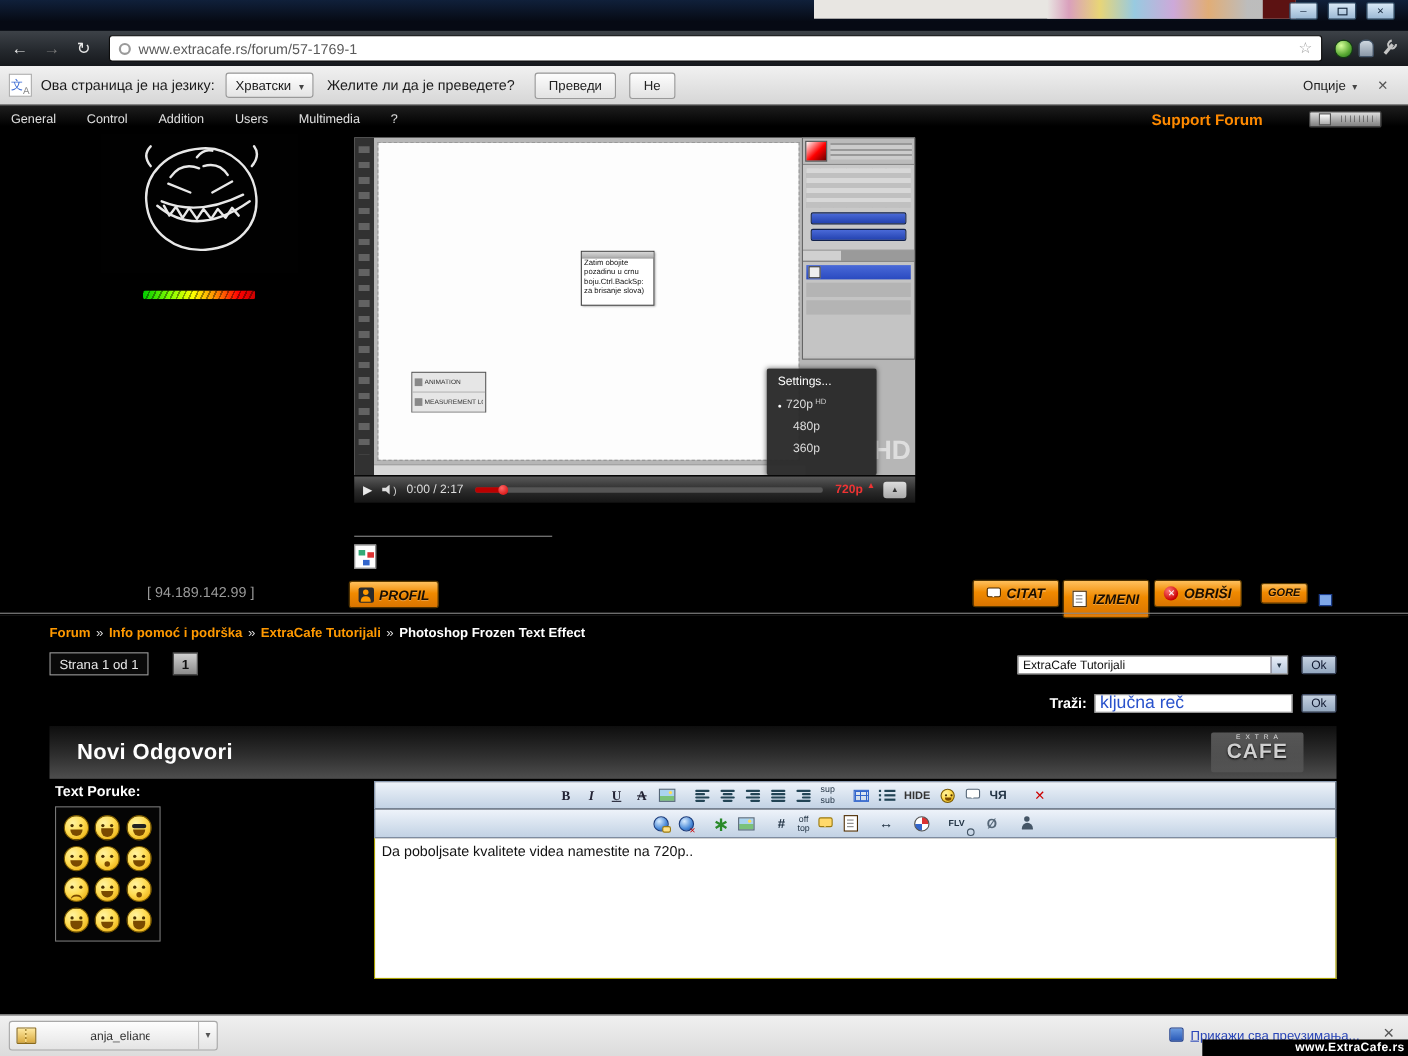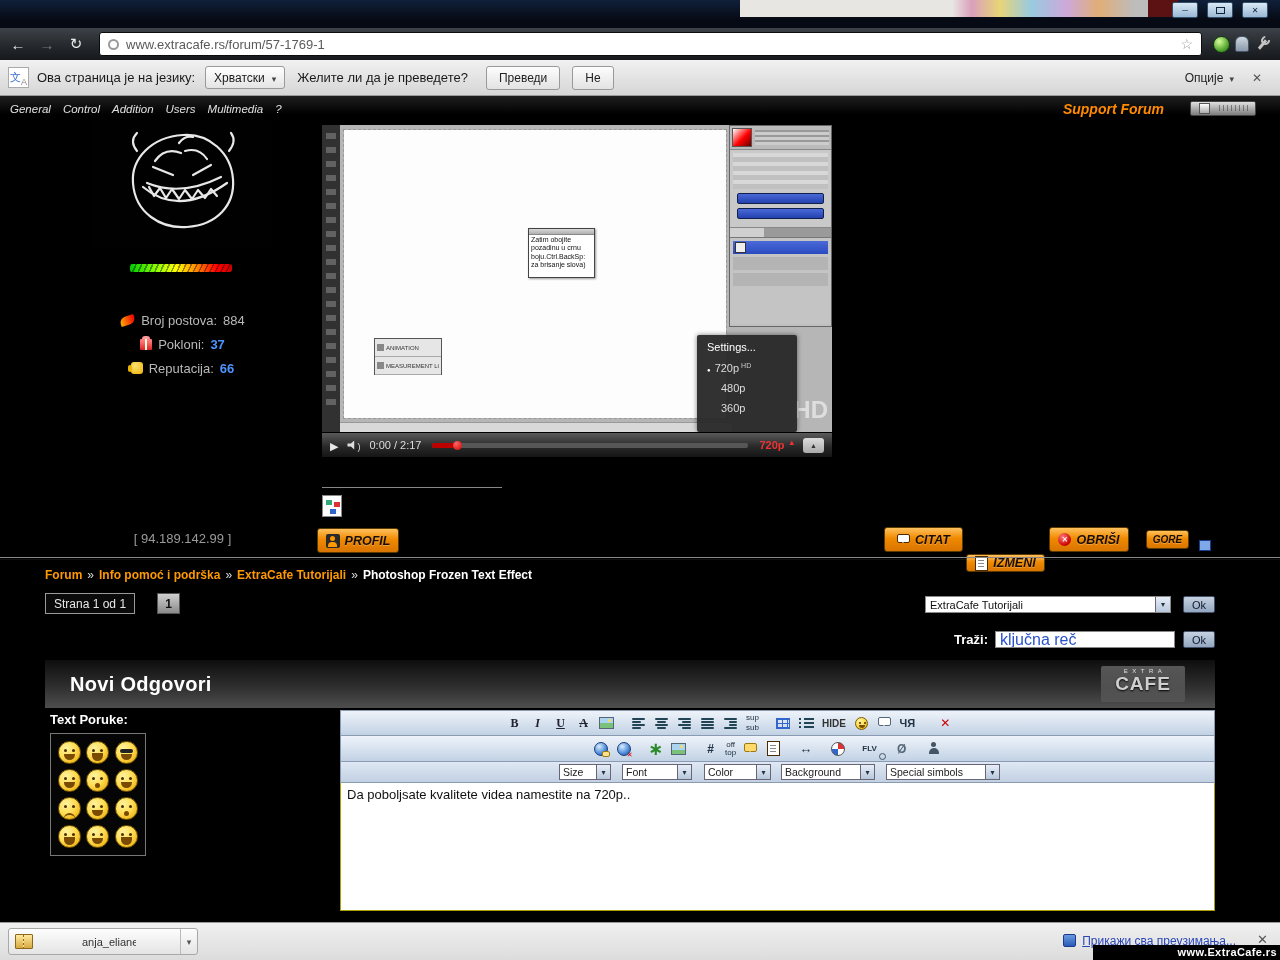--- a/index.html
+++ b/index.html
@@ -55,22 +55,22 @@
             display:flex;align-items:center;gap:7px;padding:0 8px;font-size:12px;margin-right:12px;}
   .i-caret::before{content:"▾";font-size:9px;color:#444;}
   #btn-translate,#btn-no{height:24px;background:linear-gradient(180deg,#fdfdfd,#e2e2e2);border:1px solid #999;
             border-radius:3px;font-size:12px;color:#222;padding:0 12px;margin-left:12px;font-family:inherit;}
   #btn-translate{margin-left:8px;}
   #tb-options{margin-left:auto;display:flex;gap:6px;align-items:center;font-size:12px;color:#222;}
   .i-close::before{content:"✕";}
   #tb-close{margin:0 10px 0 18px;color:#555;font-size:12px;font-weight:bold;}
 
   
-  #forumnav{position:absolute;left:0;top:96px;width:1280px;height:25px;display:flex;align-items:center;gap:12px;
-            background:linear-gradient(180deg,#1e1e1e,#000 75%);padding:0 10px;box-sizing:border-box;font-style:italic;}
+  #forumnav{position:absolute;left:0;top:96px;width:1280px;height:25px;display:flex;align-items:center;gap:28px;
+            background:linear-gradient(180deg,#1e1e1e,#000 75%);padding:0 10px;box-sizing:border-box;}
   .fn-item{font-size:11.5px;color:#e0e0e0;}
   #fn-support{margin-left:auto;color:#ff8a00;font-weight:bold;font-size:14px;}
   #fn-slider{width:64px;height:13px;margin:0 14px;background:linear-gradient(180deg,#e0e0e0,#7c7c7c);
              border:1px solid #444;border-radius:2px;position:relative;}
   #fn-slider::before{content:"";position:absolute;left:8px;top:1px;width:9px;height:9px;
              background:linear-gradient(180deg,#fff,#aaa);border:1px solid #555;}
   #fn-slider::after{content:"";position:absolute;right:4px;top:3px;width:32px;height:6px;opacity:.6;
              background:repeating-linear-gradient(90deg,#444 0 1px,transparent 1px 4px);}
 
   
@@ -154,21 +154,21 @@
   #attach::after{content:"";position:absolute;left:3px;top:4px;width:6px;height:5px;background:#3a7;
                  box-shadow:8px 2px 0 #d33,4px 9px 0 #36c;}
 
   
   .act{position:absolute;display:flex;align-items:center;justify-content:center;gap:5px;
        background:linear-gradient(180deg,#ffc15e,#f08a00 45%,#d97400);border:1px solid #5a3a00;border-radius:3px;
        font-weight:bold;font-style:italic;font-size:12.5px;color:#1a0e00;box-sizing:border-box;
        text-shadow:0 1px 0 rgba(255,255,255,.25);}
   #btn-profil{left:317px;top:528px;width:82px;height:25px;}
   #btn-citat{left:884px;top:527px;width:79px;height:25px;}
-  #btn-izmeni{left:966px;top:554px;width:79px;height:18px;}
+  #btn-izmeni{left:966px;top:527px;width:79px;height:35px;}
   #btn-obrisi{left:1049px;top:527px;width:80px;height:25px;}
   #btn-gore{left:1146px;top:530px;width:43px;height:19px;font-size:10px;}
   .ic-person{width:14px;height:14px;background:#2a2a2a;border-radius:2px;position:relative;flex:none;}
   .ic-person::before{content:"";position:absolute;left:4.5px;top:2px;width:5px;height:5px;border-radius:50%;background:#f90;}
   .ic-person::after{content:"";position:absolute;left:2.5px;top:8px;width:9px;height:5px;border-radius:4px 4px 0 0;background:#f90;}
   .ic-bubble{width:13px;height:12px;position:relative;flex:none;}
   .ic-bubble::before{content:"";position:absolute;left:0;top:0;right:0;bottom:3px;background:#fff;border:1px solid #4a2a00;border-radius:2px;}
   .ic-bubble::after{content:"";position:absolute;left:3px;bottom:0;border:3px solid transparent;border-top-color:#fff;}
   .ic-page{width:11px;height:13px;background:#fff;border:1px solid #4a2a00;position:relative;flex:none;}
   .ic-page::after{content:"";position:absolute;left:2px;top:3px;width:6px;height:1px;background:#888;
@@ -390,37 +390,20 @@
         <path d="M52 66 q36 30 84 -4"></path>
         <path d="M56 62 q34 14 74 -6"></path>
         <path d="M58 66 l5 9 6 -8 6 10 6 -9 7 10 6 -9 7 9 6 -9 7 8 6 -9 6 7"></path>
         <path d="M46 30 q-8 -10 0 -18"></path>
         <path d="M138 30 q8 -10 2 -18"></path>
         <path d="M88 22 q6 -8 14 -6"></path>
       </g>
     </svg>
   </div>
   <div id="repbar"></div>
-  <div id="stats">
-    <div class="stat">
-      <span class="si-posts"></span>
-      <span>Broj postova:</span>
-      <span class="sval gray">884</span>
-    </div>
-    <div class="stat">
-      <span class="si-gift"></span>
-      <span>Pokloni:</span>
-      <span class="sval blue">37</span>
-    </div>
-    <div class="stat">
-      <span class="si-thumb"></span>
-      <span>Reputacija:</span>
-      <span class="sval blue">66</span>
-    </div>
-  </div>
   <div id="iprow">[ 94.189.142.99 ]</div>
 
   <div id="video">
     <div class="v-content">
       <div class="ps-tools"></div>
       <div class="ps-canvas"></div>
       <div class="ps-status"></div>
       <div class="ps-note">
         <div class="ps-note-bar"></div>
         <div class="ps-note-text">Zatim obojite pozadinu u crnu boju.Ctrl.BackSp: za brisanje slova)</div>
@@ -655,42 +638,20 @@
       <span class="tbtn gap tb-arrow">↔</span>
       <span class="tbtn gap">
           <span class="ic-wheel"></span>
         </span>
       <span class="tbtn gap tb-flv">FLV</span>
       <span class="tbtn gap ic-no"></span>
       <span class="tbtn gap">
           <span class="ic-user"></span>
         </span>
     </div>
-    <div class="ed-ddrow">
-      <div class="edsel" id="sel-size">
-        <span class="sel-text">Size</span>
-        <span class="sel-arrow"></span>
-      </div>
-      <div class="edsel" id="sel-font">
-        <span class="sel-text">Font</span>
-        <span class="sel-arrow"></span>
-      </div>
-      <div class="edsel" id="sel-color">
-        <span class="sel-text">Color</span>
-        <span class="sel-arrow"></span>
-      </div>
-      <div class="edsel" id="sel-bg">
-        <span class="sel-text">Background</span>
-        <span class="sel-arrow"></span>
-      </div>
-      <div class="edsel" id="sel-special">
-        <span class="sel-text">Special simbols</span>
-        <span class="sel-arrow"></span>
-      </div>
-    </div>
     <div id="msgarea">Da poboljsate kvalitete videa namestite na 720p..</div>
   </div>
 
   <div id="downloadbar">
     <div id="dl-item">
       <span class="ic-zip"></span>
       <span class="dl-name">anja_eliane (1).zip</span>
       <span class="dl-arrow"></span>
     </div>
     <span id="dl-showicon"></span>

